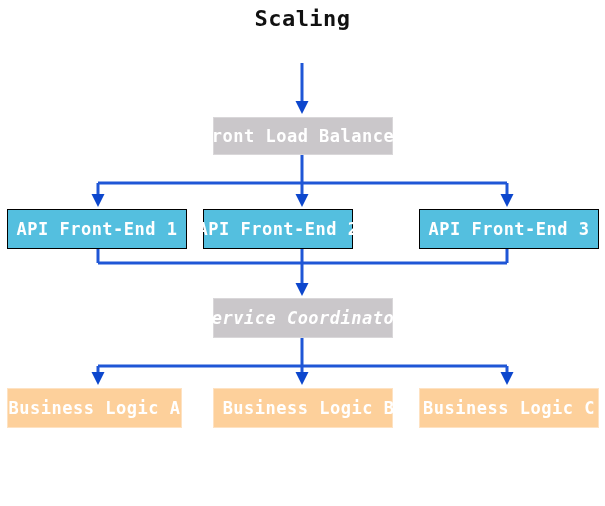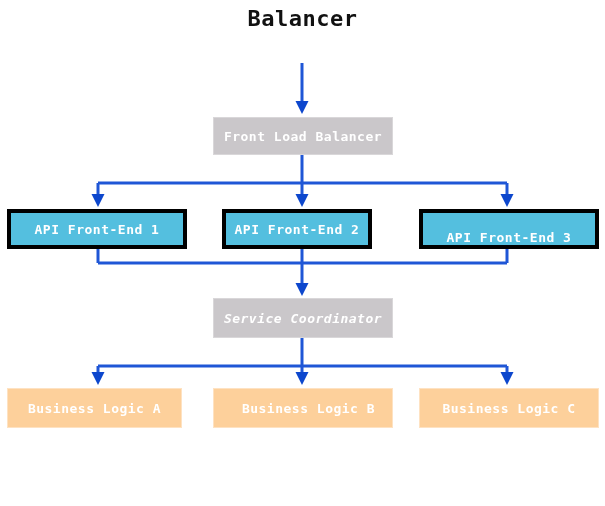--- a/index.html
+++ b/index.html
@@ -40,36 +40,36 @@
   .arrowhead {
     fill: var(--edge-arrow, #0d47cd);
     stroke: none;
   }
   .node {
     position: absolute;
     display: flex;
     align-items: center;
     justify-content: center;
     box-sizing: border-box;
-    font-size: 13px;
+    font-size: 17px;
     font-weight: bold;
     letter-spacing: 0.5px;
     color: var(--label-text, #ffffff);
     white-space: nowrap;
   }
   .node.gray   { background: var(--node-gray,   #cac7ca); border: 1px solid #d9d7d9; }
-  .node.blue   { background: var(--node-blue,   #54bfdf); border: 4px solid #000000; }
+  .node.blue   { background: var(--node-blue,   #54bfdf); border: 1px solid #000000; }
   .node.orange { background: var(--node-orange, #fdd09b); border: 1px solid #fee2c2; }
 </style>
 </head>
 <body>
 
 <div class="canvas">
 
-  <div class="diagram-title">Balancer</div>
+  <div class="diagram-title">Scaling</div>
 
   <svg class="edges" width="605" height="506" viewBox="0 0 605 506" aria-hidden="true">
 
     <g>
       <path class="edge" d="M302,63 V102"></path>
       <polygon class="arrowhead" points="302,114 295.5,101 308.5,101"></polygon>
     </g>
 
     <g>
       <path class="edge" d="M302,155 V183"></path>
@@ -103,25 +103,25 @@
   </svg>
 
   <div class="node gray" style="left:213px; top:117px; width:180px; height:38px;">
     <span>Front Load Balancer</span>
   </div>
 
   <div class="node blue" style="left:7px; top:209px; width:180px; height:40px;">
     <span>API Front-End 1</span>
   </div>
 
-  <div class="node blue" style="left:222px; top:209px; width:150px; height:40px;">
+  <div class="node blue" style="left:203px; top:209px; width:150px; height:40px;">
     <span>API Front-End 2</span>
   </div>
 
-  <div class="node blue" style="left:419px; top:209px; width:180px; height:40px;align-items:flex-end;">
+  <div class="node blue" style="left:419px; top:209px; width:180px; height:40px;">
     <span>API Front-End 3</span>
   </div>
 
   <div class="node gray" style="left:213px; top:298px; width:180px; height:40px;font-style:italic;">
     <span>Service Coordinator</span>
   </div>
 
   <div class="node orange" style="left:7px; top:388px; width:175px; height:40px;">
     <span>Business Logic A</span>
   </div>

